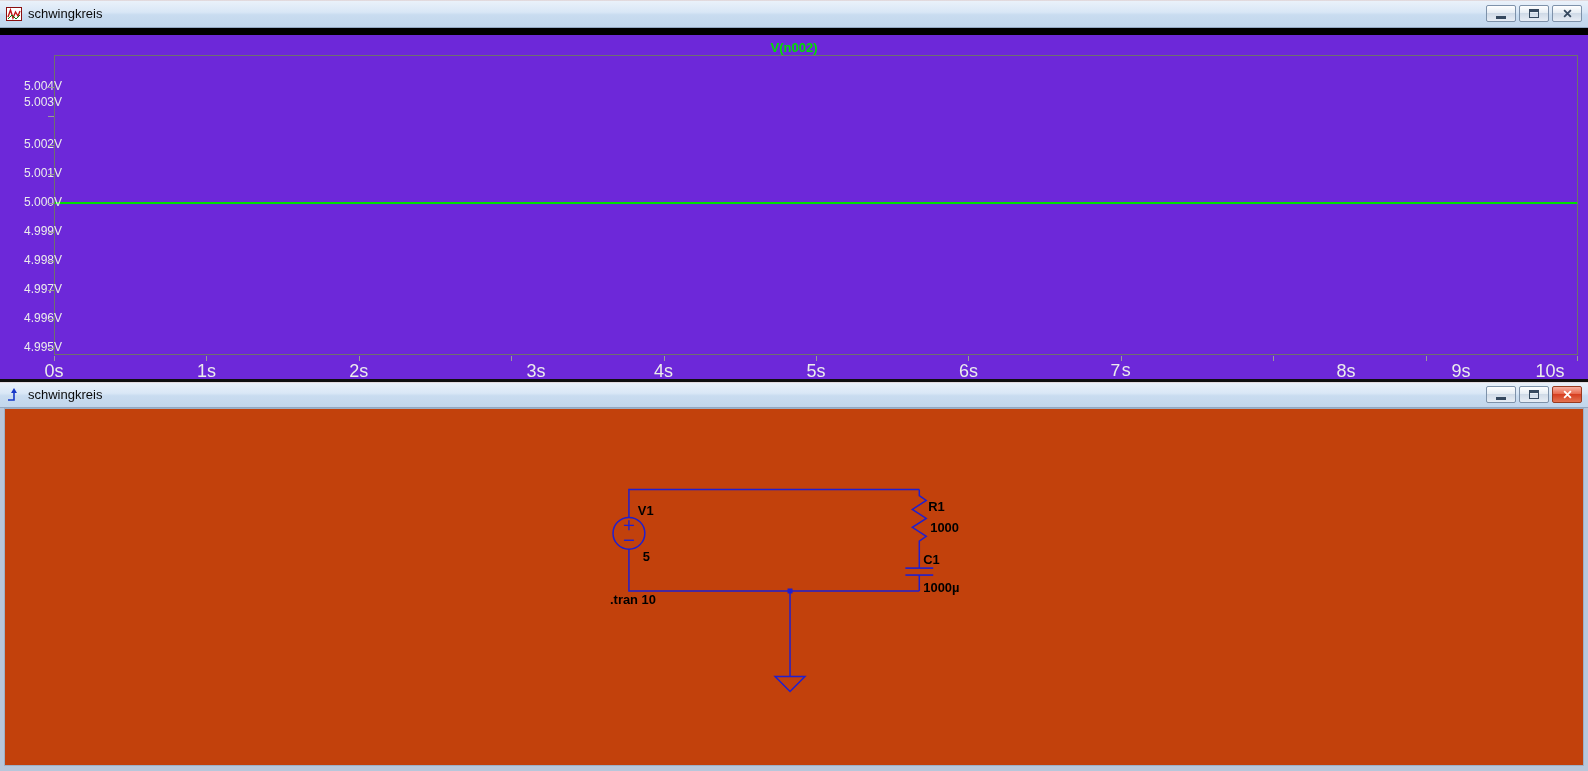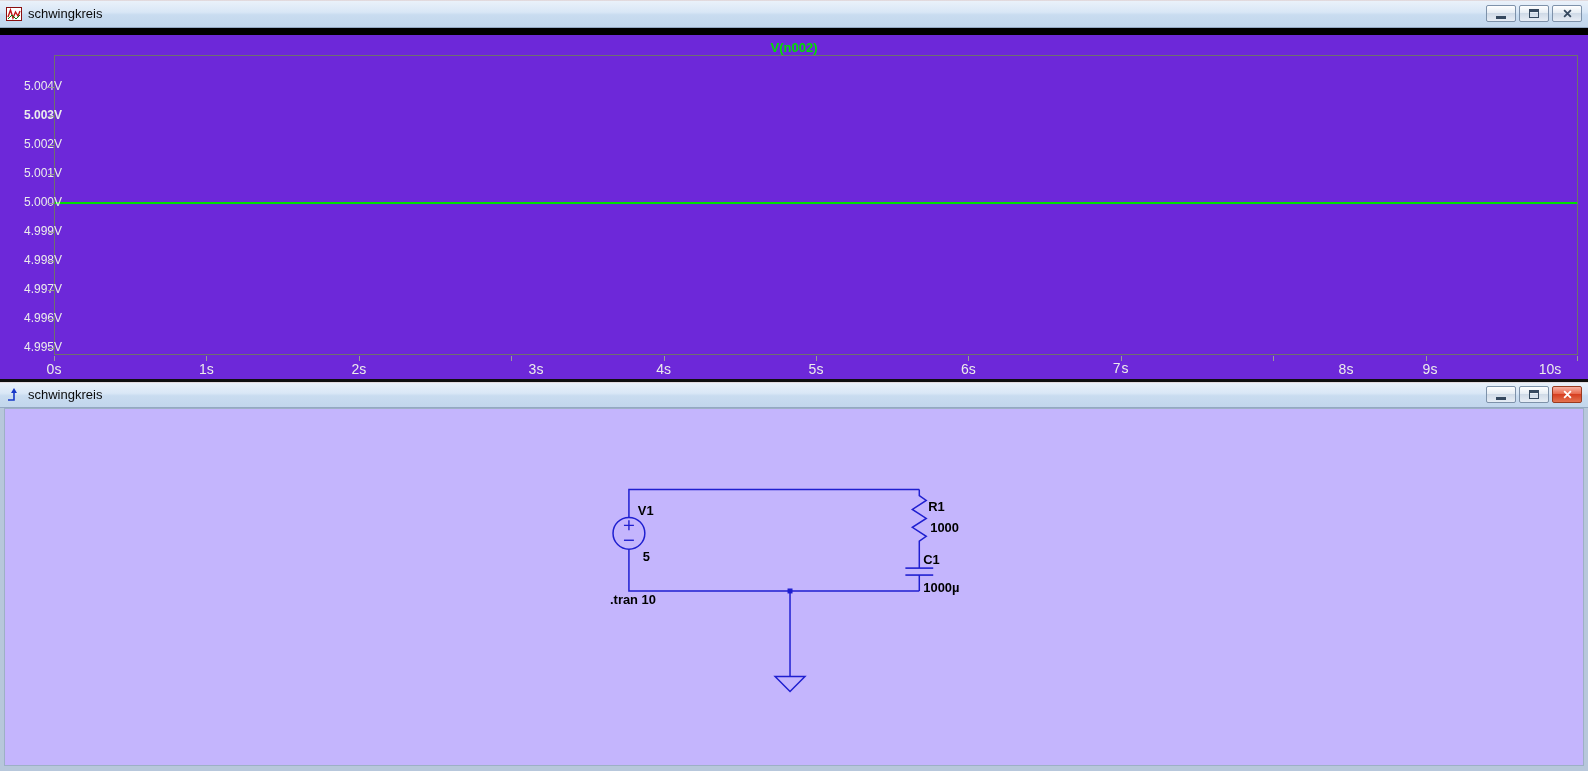--- a/index.html
+++ b/index.html
@@ -49,28 +49,28 @@
   #plot-title {
     position: absolute; top: 5px; left: 0; right: 0;
     text-align: center; font-size: 13px; font-weight: bold; color: #00e000;
   }
   #plot-box {
     position: absolute; left: 54px; top: 20px; width: 1524px; height: 300px;
     border: 1px solid #6f6f6f;
   }
   .ytick { position: absolute; left: 0; width: 46px; text-align: right; font-size: 12px; color: #ececec; padding-left: 24px; }
   .ymark { position: absolute; left: 48px; width: 6px; height: 1px; background: #9a9a9a; }
-  .xtick { position: absolute; top: 326px; width: 40px; text-align: center; font-size: 14px; color: #ececec; }
+  .xtick { position: absolute; top: 326px; width: 40px; text-align: center; font-size: 18px; color: #ececec; }
   .xmark { position: absolute; top: 321px; width: 1px; height: 5px; background: #9a9a9a; }
   #trace { position: absolute; left: 55px; width: 1522px; height: 2px; background: #00e000; }
 
   
   #schematic-content {
     position: absolute; top: 26px; left: 4px; right: 4px; bottom: 5px;
-    background: #c4b5fd; border: 1px solid #9db0c6;
+    background: #c2410c; border: 1px solid #9db0c6;
   }
   #schematic-svg { position: absolute; left: 0; top: 0; width: 100%; height: 100%; }
   .sch-label { font-family: "Liberation Sans", sans-serif; font-size: 13px; font-weight: 600; fill: #000; }
 </style>
 </head>
 <body>
 
 <div class="window" id="waveform-window">
   <div class="titlebar">
     <svg class="title-icon" viewBox="0 0 16 16">
@@ -94,21 +94,21 @@
     </div>
   </div>
 
   <div id="plot-content">
     <div id="plot-title" style="color: rgb(0, 224, 0);">V(n002)</div>
     <div id="plot-box"></div>
     <div id="trace" style="top: 167px; background: rgb(0, 224, 0);"></div>
 
   <div class="ytick" style="top: 44px;">5.004V</div>
       <div class="ymark" style="top: 52px;"></div>
-      <div class="ytick" style="top: 73px; font-weight: bold;">5.003V</div>
+      <div class="ytick" style="top: 60px;">5.003V</div>
       <div class="ymark" style="top: 81px;"></div>
       <div class="ytick" style="top: 102px;">5.002V</div>
       <div class="ymark" style="top: 110px;"></div>
       <div class="ytick" style="top: 131px;">5.001V</div>
       <div class="ymark" style="top: 139px;"></div>
       <div class="ytick" style="top: 160px;">5.000V</div>
       <div class="ymark" style="top: 168px;"></div>
       <div class="ytick" style="top: 189px;">4.999V</div>
       <div class="ymark" style="top: 197px;"></div>
       <div class="ytick" style="top: 218px; text-align: right;">4.998V</div>
@@ -130,21 +130,21 @@
       <div class="xtick" style="left: 643.6px;">4s</div>
       <div class="xmark" style="left: 663.6px;"></div>
       <div class="xtick" style="left: 796px;">5s</div>
       <div class="xmark" style="left: 816px;"></div>
       <div class="xtick" style="left: 948.4px;">6s</div>
       <div class="xmark" style="left: 968.4px;"></div>
       <div class="xtick" style="left: 1100.8px; font-family: Liberation Mono, monospace;">7s</div>
       <div class="xmark" style="left: 1120.8px;"></div>
       <div class="xtick" style="left: 1326px;">8s</div>
       <div class="xmark" style="left: 1273.2px;"></div>
-      <div class="xtick" style="left: 1410px;">9s</div>
+      <div class="xtick" style="left: 1441px;">9s</div>
       <div class="xmark" style="left: 1425.6px;"></div>
       <div class="xtick" style="left: 1530px;">10s</div>
       <div class="xmark" style="left: 1577px;"></div>
     </div>
 </div>
 
 <div class="window" id="schematic-window">
   <div class="titlebar">
     <svg class="title-icon" viewBox="0 0 16 16">
       <polyline points="2,13 8,13 8,4" stroke="#1638c8" stroke-width="1.6" fill="none"></polyline>

